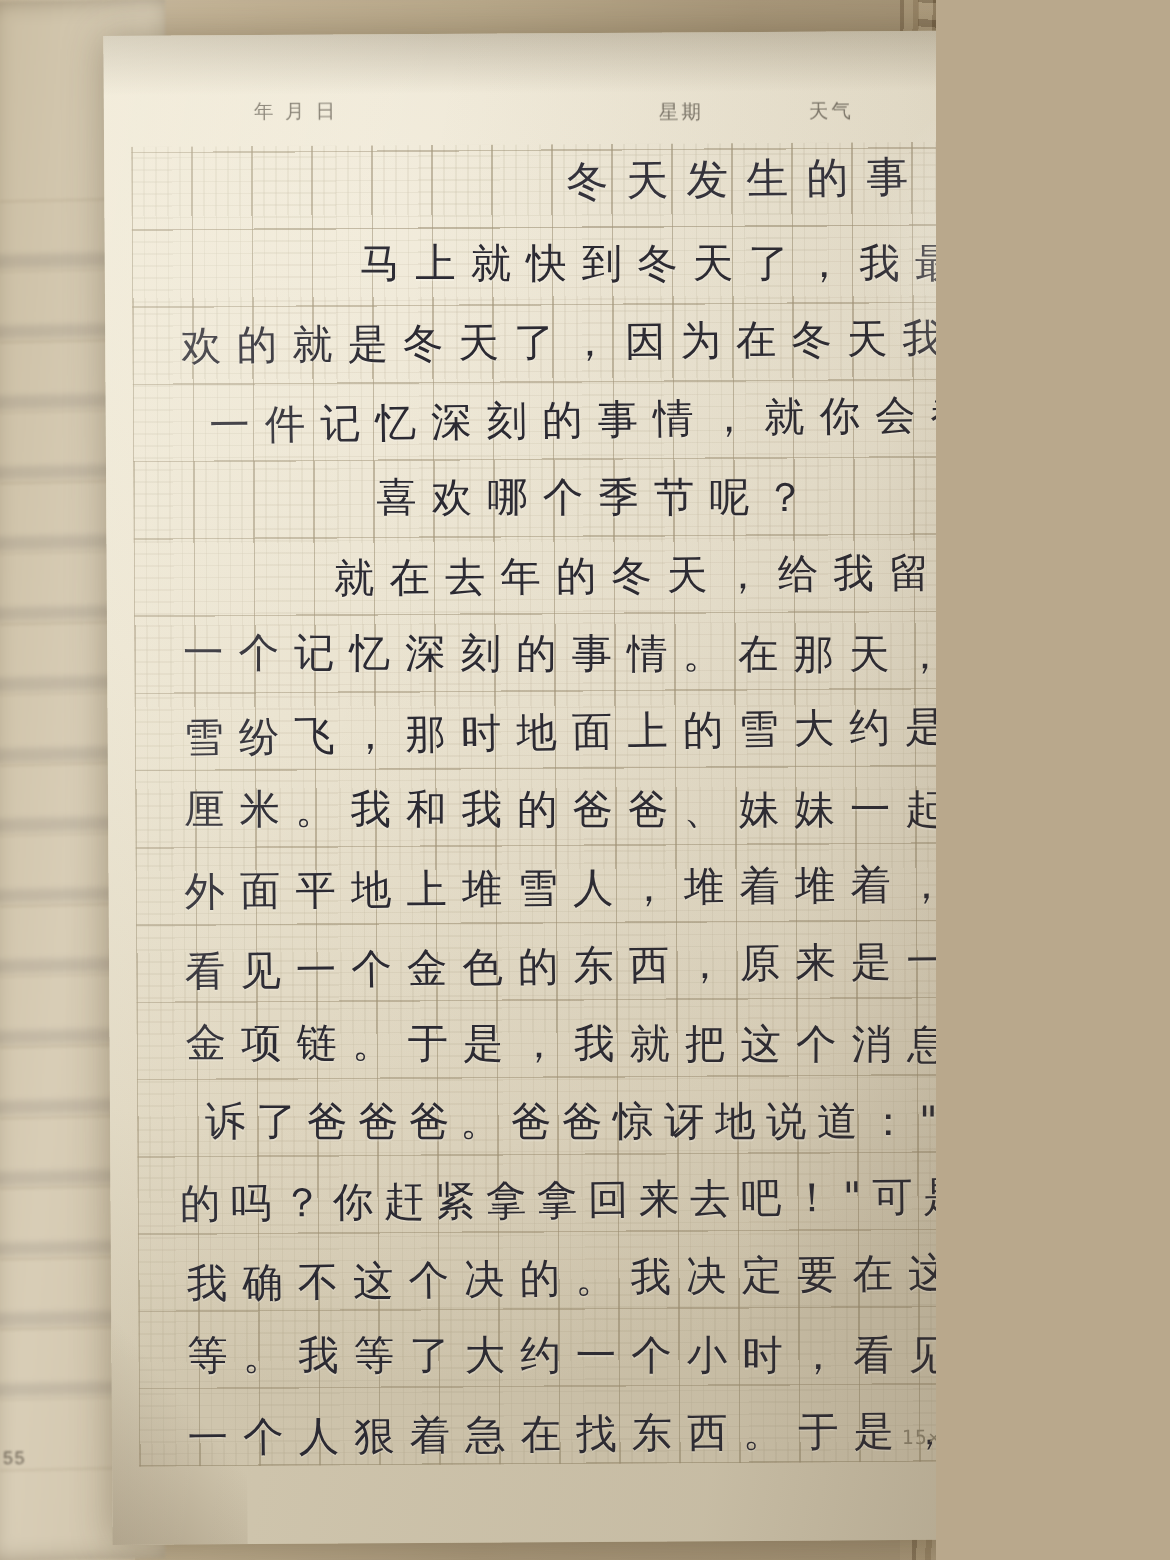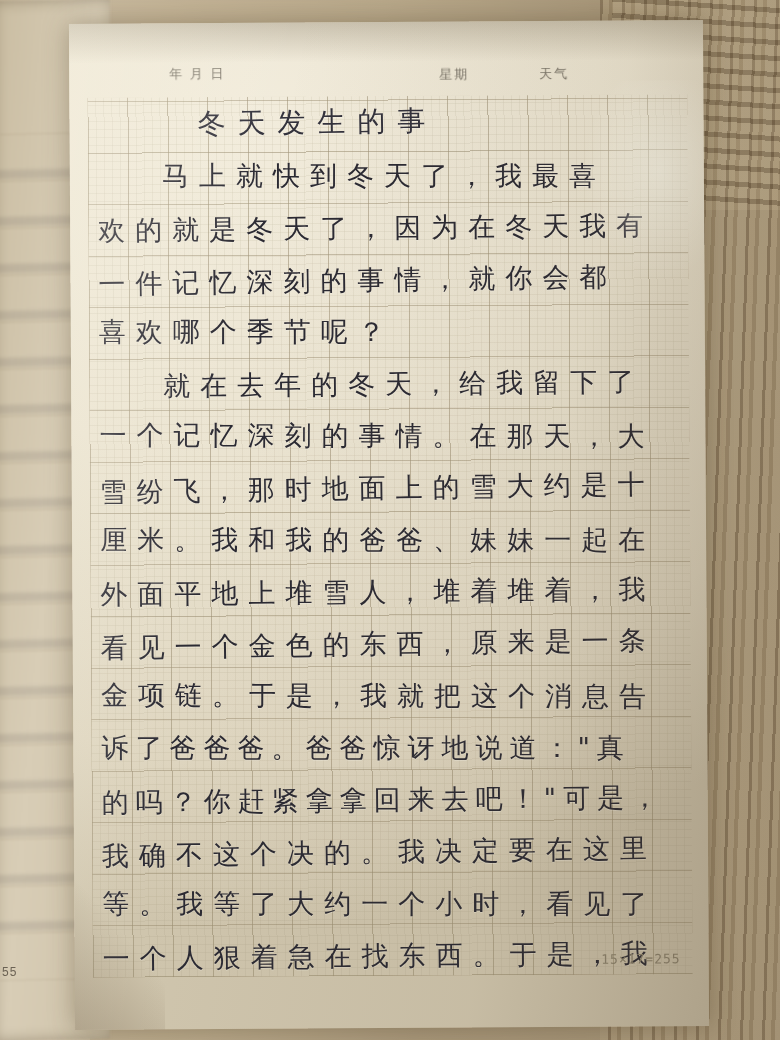--- a/index.html
+++ b/index.html
@@ -1,21 +1,21 @@
 <!DOCTYPE html>
 <html><head>
 <meta charset="utf-8">
 <style>
   html,body{margin:0;padding:0;}
   body{
     width:780px;height:1040px;overflow:hidden;
     background:#b9a88c;
     font-family:"Liberation Sans", sans-serif;
   }
-  #stage{position:relative;width:780px;height:1040px;overflow:hidden;}
+  #stage{position:relative;width:624px;height:1040px;overflow:hidden;text-align:center;}
 
   
   .desk{
     position:absolute;inset:0;
     background:
       linear-gradient(100deg,#cbbda4 0%,#c3b396 18%,#b8a88a 40%,#a8977a 62%,#9d8c70 100%);
   }
   .desk-slats{
     position:absolute;left:600px;top:0;width:180px;height:1040px;
     background:repeating-linear-gradient(92deg,

